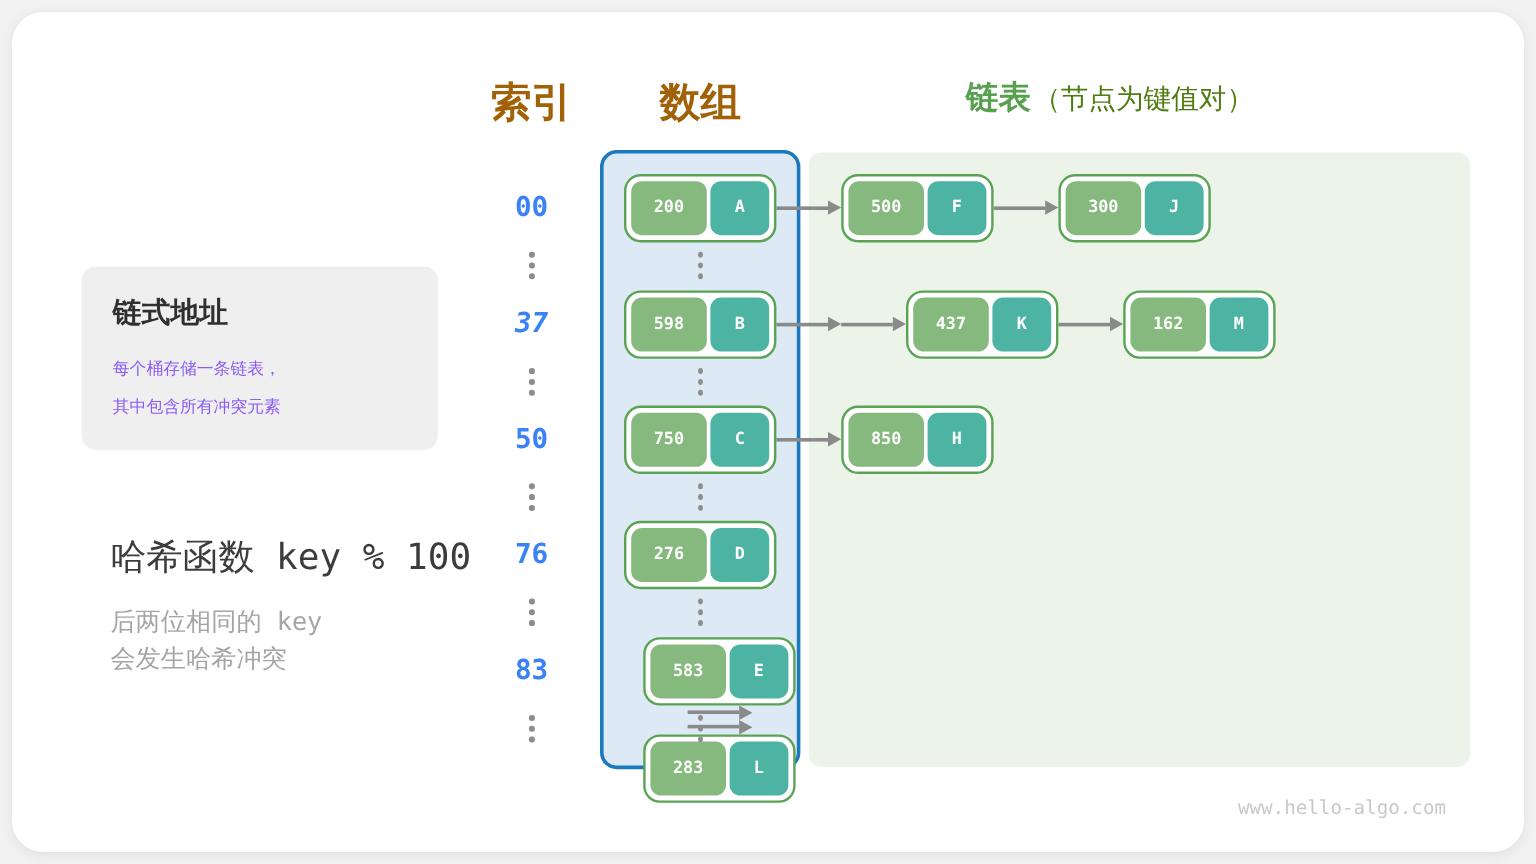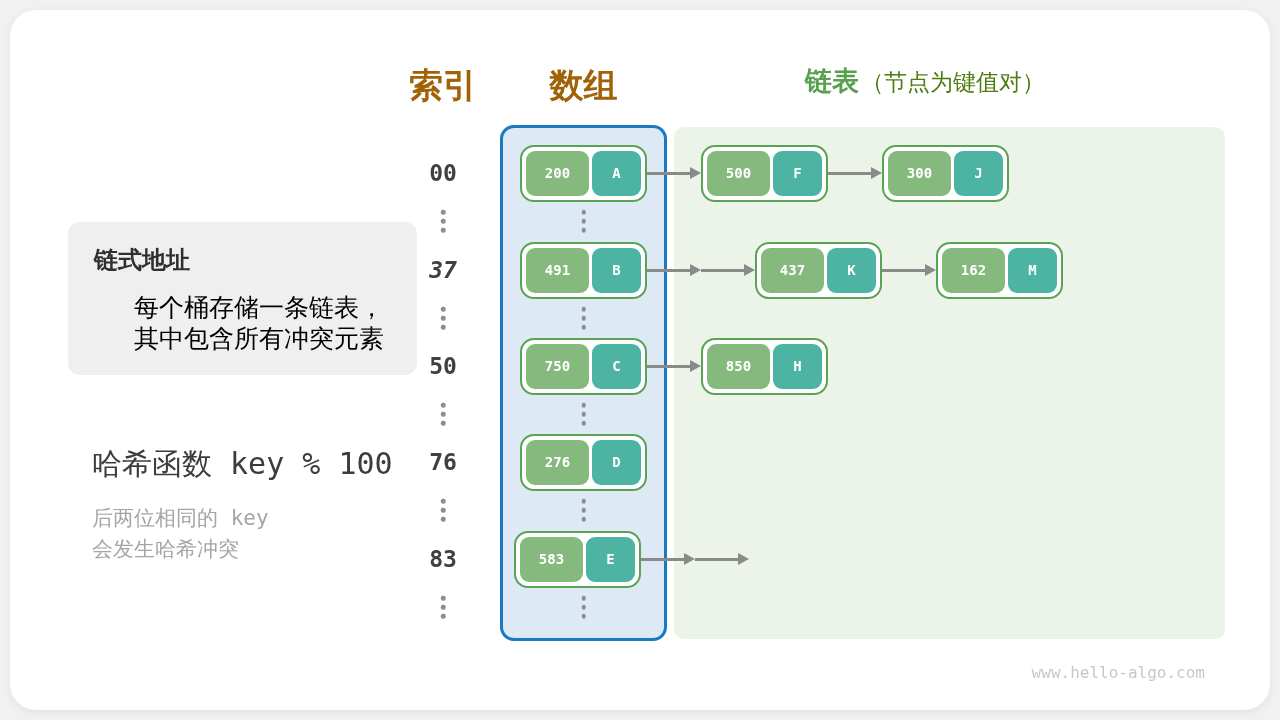--- a/index.html
+++ b/index.html
@@ -16,44 +16,44 @@
   }
   
   .hdr{position:absolute;top:53px;font-size:34px;font-weight:bold;color:#a16207;text-align:center;}
   .hdr-index{left:398px;width:70px;}
   .hdr-array{left:520px;width:107px;}
   .hdr-list{left:795px;top:53px;display:flex;align-items:baseline;position:absolute;}
   .hdr-list .name{font-size:27px;font-weight:bold;color:#58a04f;}
   .hdr-list .note{font-size:23px;color:#4d7c0f;margin-left:2px;}
   
   .info-box{
-    position:absolute;left:58px;top:212px;width:349px;height:153px;
+    position:absolute;left:58px;top:212px;width:297px;height:153px;
     background:#efefef;border-radius:12px;box-sizing:border-box;
     padding:22px 26px;
   }
   .info-box .title{font-size:24px;font-weight:bold;color:#2f2f2f;margin-bottom:16px;}
-  .info-box .body{font-size:25px;color:#000000;line-height:31px;margin-left:40px;}
+  .info-box .body{font-size:14px;color:#8b5cf6;line-height:31px;}
   
   .hash-note{position:absolute;left:82px;top:434px;}
   .hash-note .title{font-size:30px;font-weight:normal;color:#3c3c3c;margin-bottom:18px;}
   .hash-note .body{font-size:21px;color:#a5a5a5;line-height:31px;}
   
   .array-panel{
     position:absolute;left:490px;top:115px;width:167px;height:516px;
     background:#ddeaf5;border:3px solid #1b79c0;border-radius:14px;
     box-sizing:border-box;
   }
   .list-panel{
     position:absolute;left:664px;top:117px;width:551px;height:512px;
     background:#ecf4e9;border-radius:10px;
   }
   
   .index-label{
     position:absolute;width:70px;text-align:center;
-    font-size:23px;color:#404040;font-weight:bold;
+    font-size:23px;color:#3b82f6;font-weight:bold;
     transform:translateY(-50%);
   }
   .chain-row{position:absolute;display:flex;align-items:center;}
   .node{
     width:127px;height:57px;box-sizing:border-box;flex:none;
     background:#ffffff;border:2.5px solid #5aa355;border-radius:14px;
     display:flex;align-items:stretch;gap:3px;padding:4px;
   }
   .cell{
     border-radius:9px;display:flex;align-items:center;justify-content:center;
@@ -138,21 +138,21 @@
         <i></i>
       </div>
       <div class="dots" style="left: 573.5px; top: 211px;">
         <i></i>
         <i></i>
         <i></i>
       </div>
       <div class="index-label mono" style="left: 398px; top: 260px; font-style: italic;">37</div>
       <div class="chain-row" style="left: 510px; top: 231.5px;">
         <div class="node">
-          <div class="cell key mono">491</div>
+          <div class="cell key mono">598</div>
           <div class="cell val mono">B</div>
         </div>
         <div class="arrow">
           <div class="stem"></div>
           <div class="head"></div>
         </div>
         <div class="arrow">
           <div class="stem"></div>
           <div class="head"></div>
         </div>
@@ -215,33 +215,37 @@
         <i></i>
         <i></i>
         <i></i>
       </div>
       <div class="dots" style="left: 573.5px; top: 500px;">
         <i></i>
         <i></i>
         <i></i>
       </div>
       <div class="index-label mono" style="left: 398px; top: 549px;">83</div>
-      <div class="chain-row" style="left: 504px; top: 520.5px;">
+      <div class="chain-row" style="left: 526px; top: 520.5px; flex-direction: column;">
         <div class="node">
           <div class="cell key mono">583</div>
           <div class="cell val mono">E</div>
         </div>
         <div class="arrow">
           <div class="stem"></div>
           <div class="head"></div>
         </div>
         <div class="arrow">
           <div class="stem"></div>
           <div class="head"></div>
         </div>
+        <div class="node">
+          <div class="cell key mono">283</div>
+          <div class="cell val mono">L</div>
+        </div>
       </div>
       <div class="dots" style="left: 433px; top: 597px;">
         <i></i>
         <i></i>
         <i></i>
       </div>
       <div class="dots" style="left: 573.5px; top: 597px;">
         <i></i>
         <i></i>
         <i></i>

